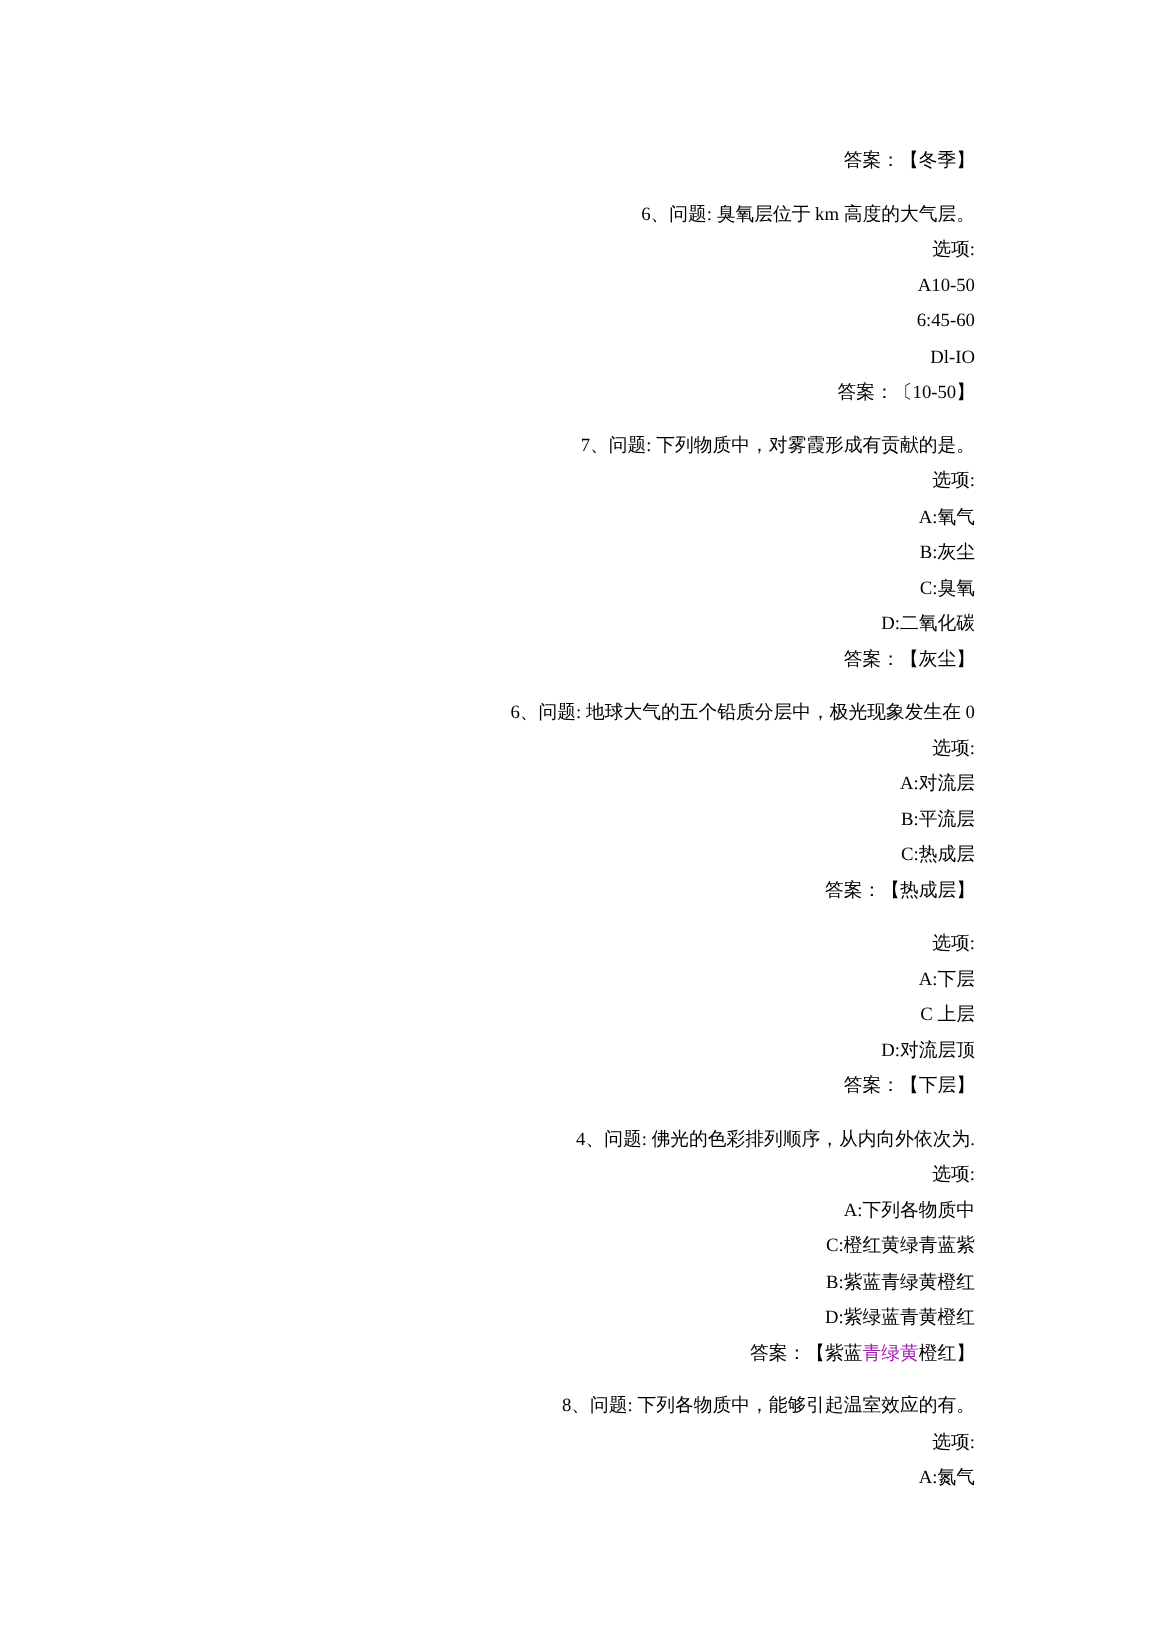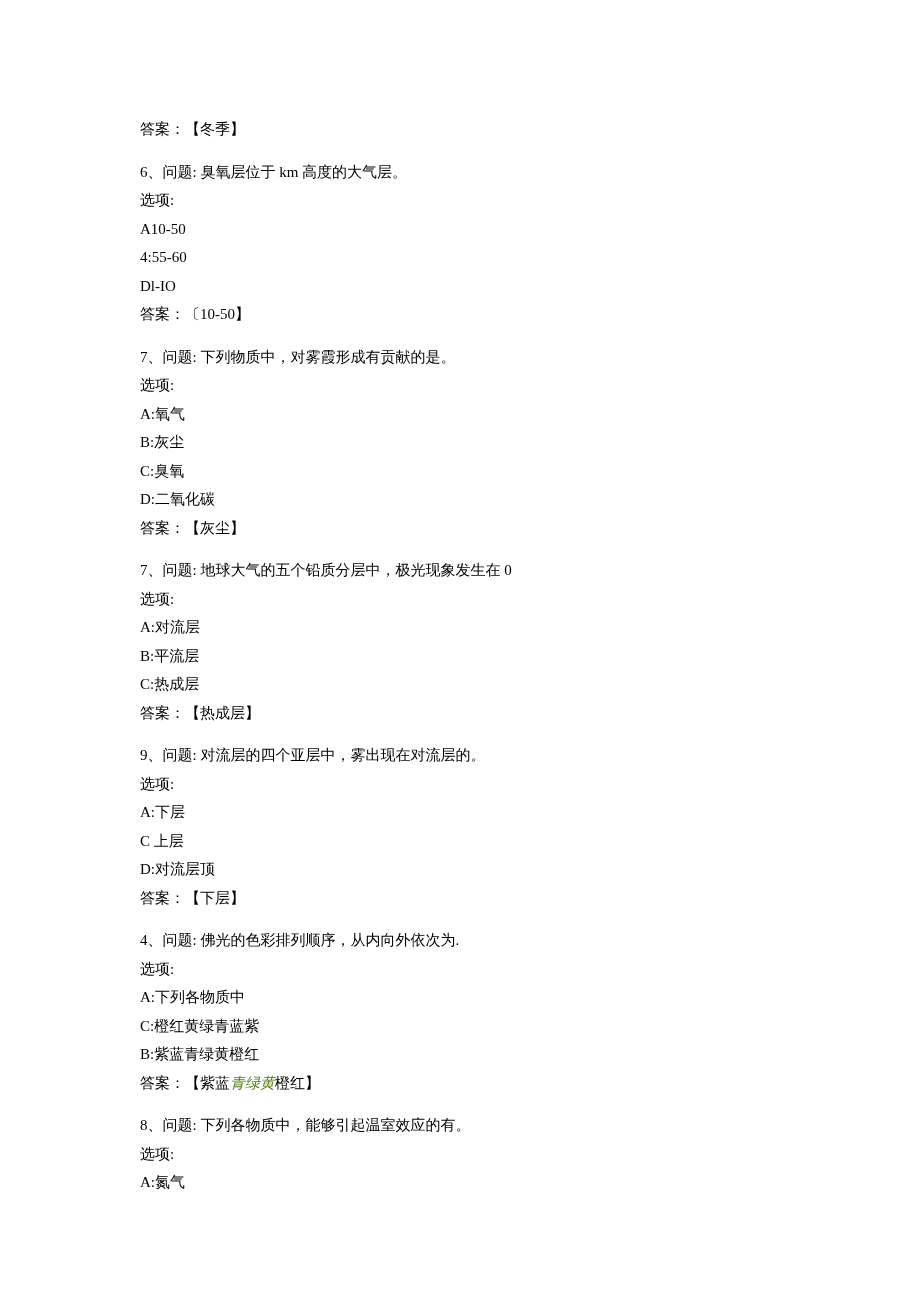--- a/index.html
+++ b/index.html
@@ -17,87 +17,87 @@
     padding: 115px 140px 60px 140px;
     box-sizing: border-box;
   }
   .block {
     margin-bottom: 14px;
   }
   .answer-line {
     margin-bottom: 14px;
   }
   .colored {
-    color: #4d7c0f;
-    font-style: italic;
+    color: #a21caf;
   }
   .option-line, .question-line, .answer-line, .xuanxiang {
     white-space: nowrap;
+    text-align: right;
   }
 </style>
 </head>
 <body>
 
 <div class="page">
 
   <div class="answer-line">
     <span>答案：【</span><span>冬季</span><span>】</span>
   </div>
 
   <div class="block">
     <div class="question-line">6、问题: 臭氧层位于 km 高度的大气层。</div>
     <div class="xuanxiang">选项:</div>
     <div class="option-line">A10-50</div>
-    <div class="option-line">4:55-60</div>
+    <div class="option-line">6:45-60</div>
     <div class="option-line">Dl-IO</div>
     <div class="answer-line">
       <span>答案：〔</span><span>10-50</span><span>】</span>
     </div>
   </div>
 
   <div class="block">
     <div class="question-line">7、问题: 下列物质中，对雾霞形成有贡献的是。</div>
     <div class="xuanxiang">选项:</div>
     <div class="option-line">A:氧气</div>
     <div class="option-line">B:灰尘</div>
     <div class="option-line">C:臭氧</div>
     <div class="option-line">D:二氧化碳</div>
     <div class="answer-line">
       <span>答案：【</span><span>灰尘</span><span>】</span>
     </div>
   </div>
 
   <div class="block">
-    <div class="question-line">7、问题: 地球大气的五个铅质分层中，极光现象发生在 0</div>
+    <div class="question-line">6、问题: 地球大气的五个铅质分层中，极光现象发生在 0</div>
     <div class="xuanxiang">选项:</div>
     <div class="option-line">A:对流层</div>
     <div class="option-line">B:平流层</div>
     <div class="option-line">C:热成层</div>
     <div class="answer-line">
       <span>答案：【</span><span>热成层</span><span>】</span>
     </div>
   </div>
 
   <div class="block">
-    <div class="question-line">9、问题: 对流层的四个亚层中，雾出现在对流层的。</div>
     <div class="xuanxiang">选项:</div>
     <div class="option-line">A:下层</div>
     <div class="option-line">C 上层</div>
     <div class="option-line">D:对流层顶</div>
     <div class="answer-line">
       <span>答案：【</span><span>下层</span><span>】</span>
     </div>
   </div>
 
   <div class="block">
     <div class="question-line">4、问题: 佛光的色彩排列顺序，从内向外依次为.</div>
     <div class="xuanxiang">选项:</div>
     <div class="option-line">A:下列各物质中</div>
     <div class="option-line">C:橙红黄绿青蓝紫</div>
     <div class="option-line">B:紫蓝青绿黄橙红</div>
+    <div class="option-line">D:紫绿蓝青黄橙红</div>
     <div class="answer-line">
       <span>答案：【紫蓝</span><span class="colored">青绿黄</span><span>橙红】</span>
     </div>
   </div>
 
   <div class="block">
     <div class="question-line">8、问题: 下列各物质中，能够引起温室效应的有。</div>
     <div class="xuanxiang">选项:</div>
     <div class="option-line">A:氮气</div>
   </div>

